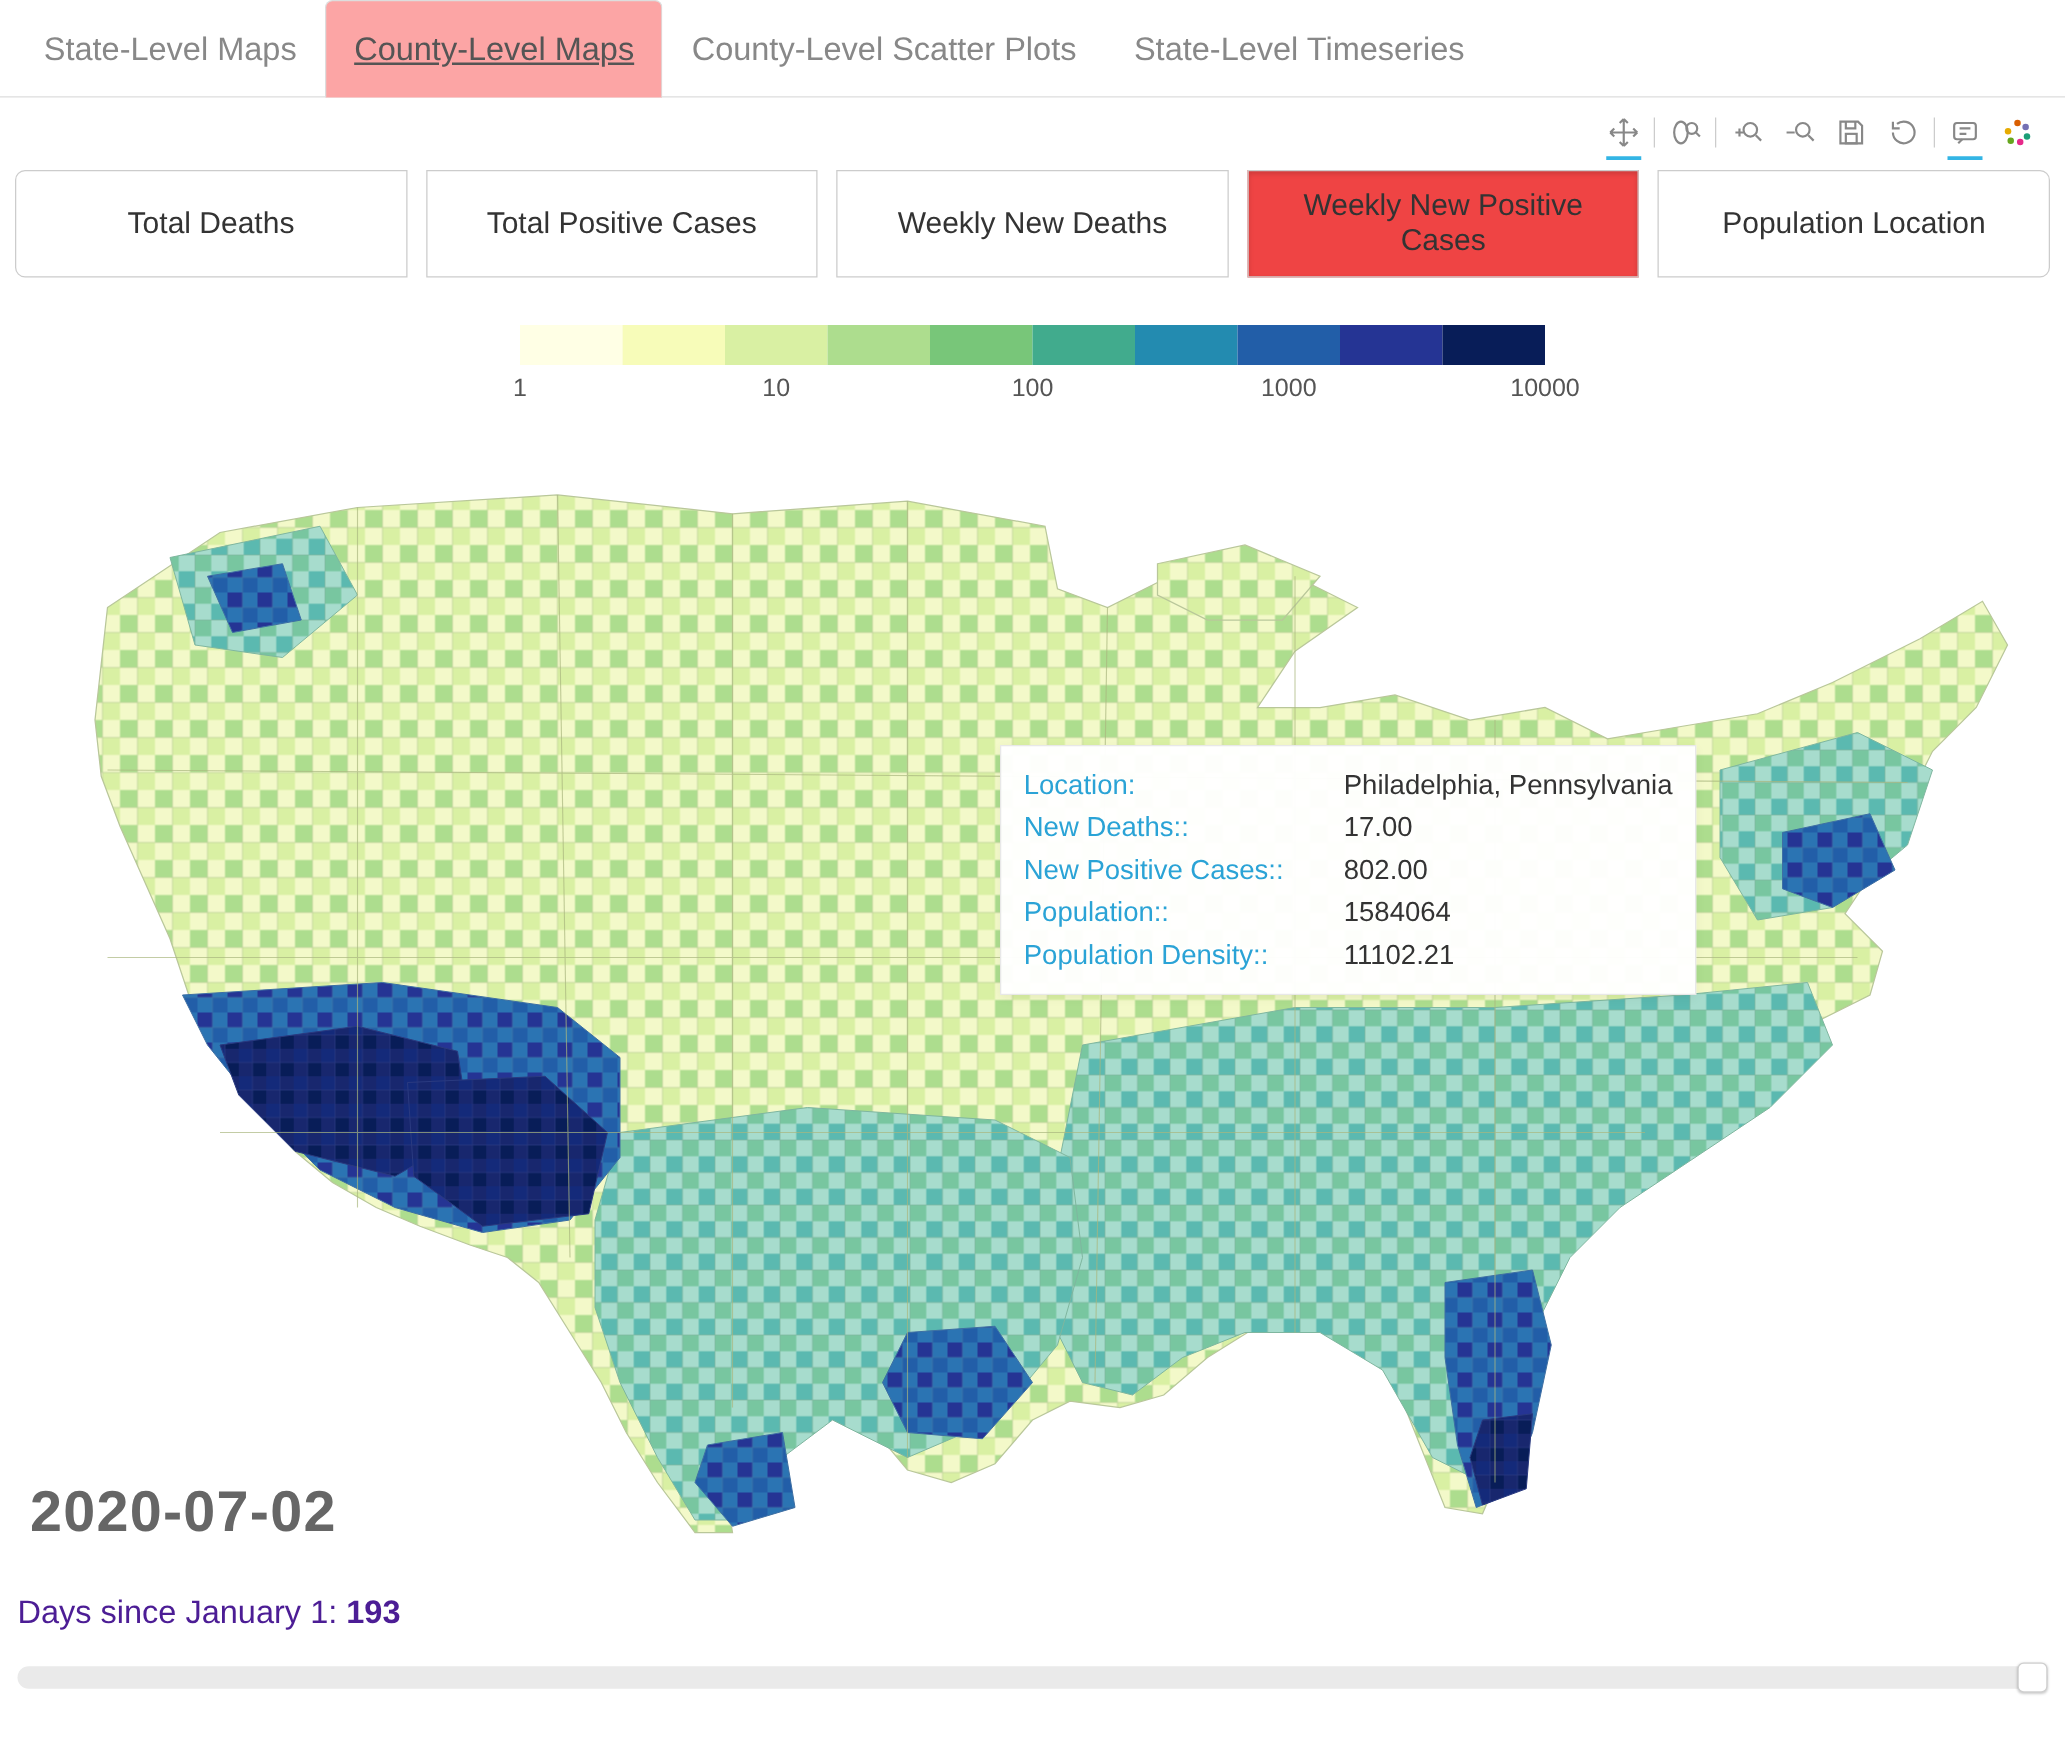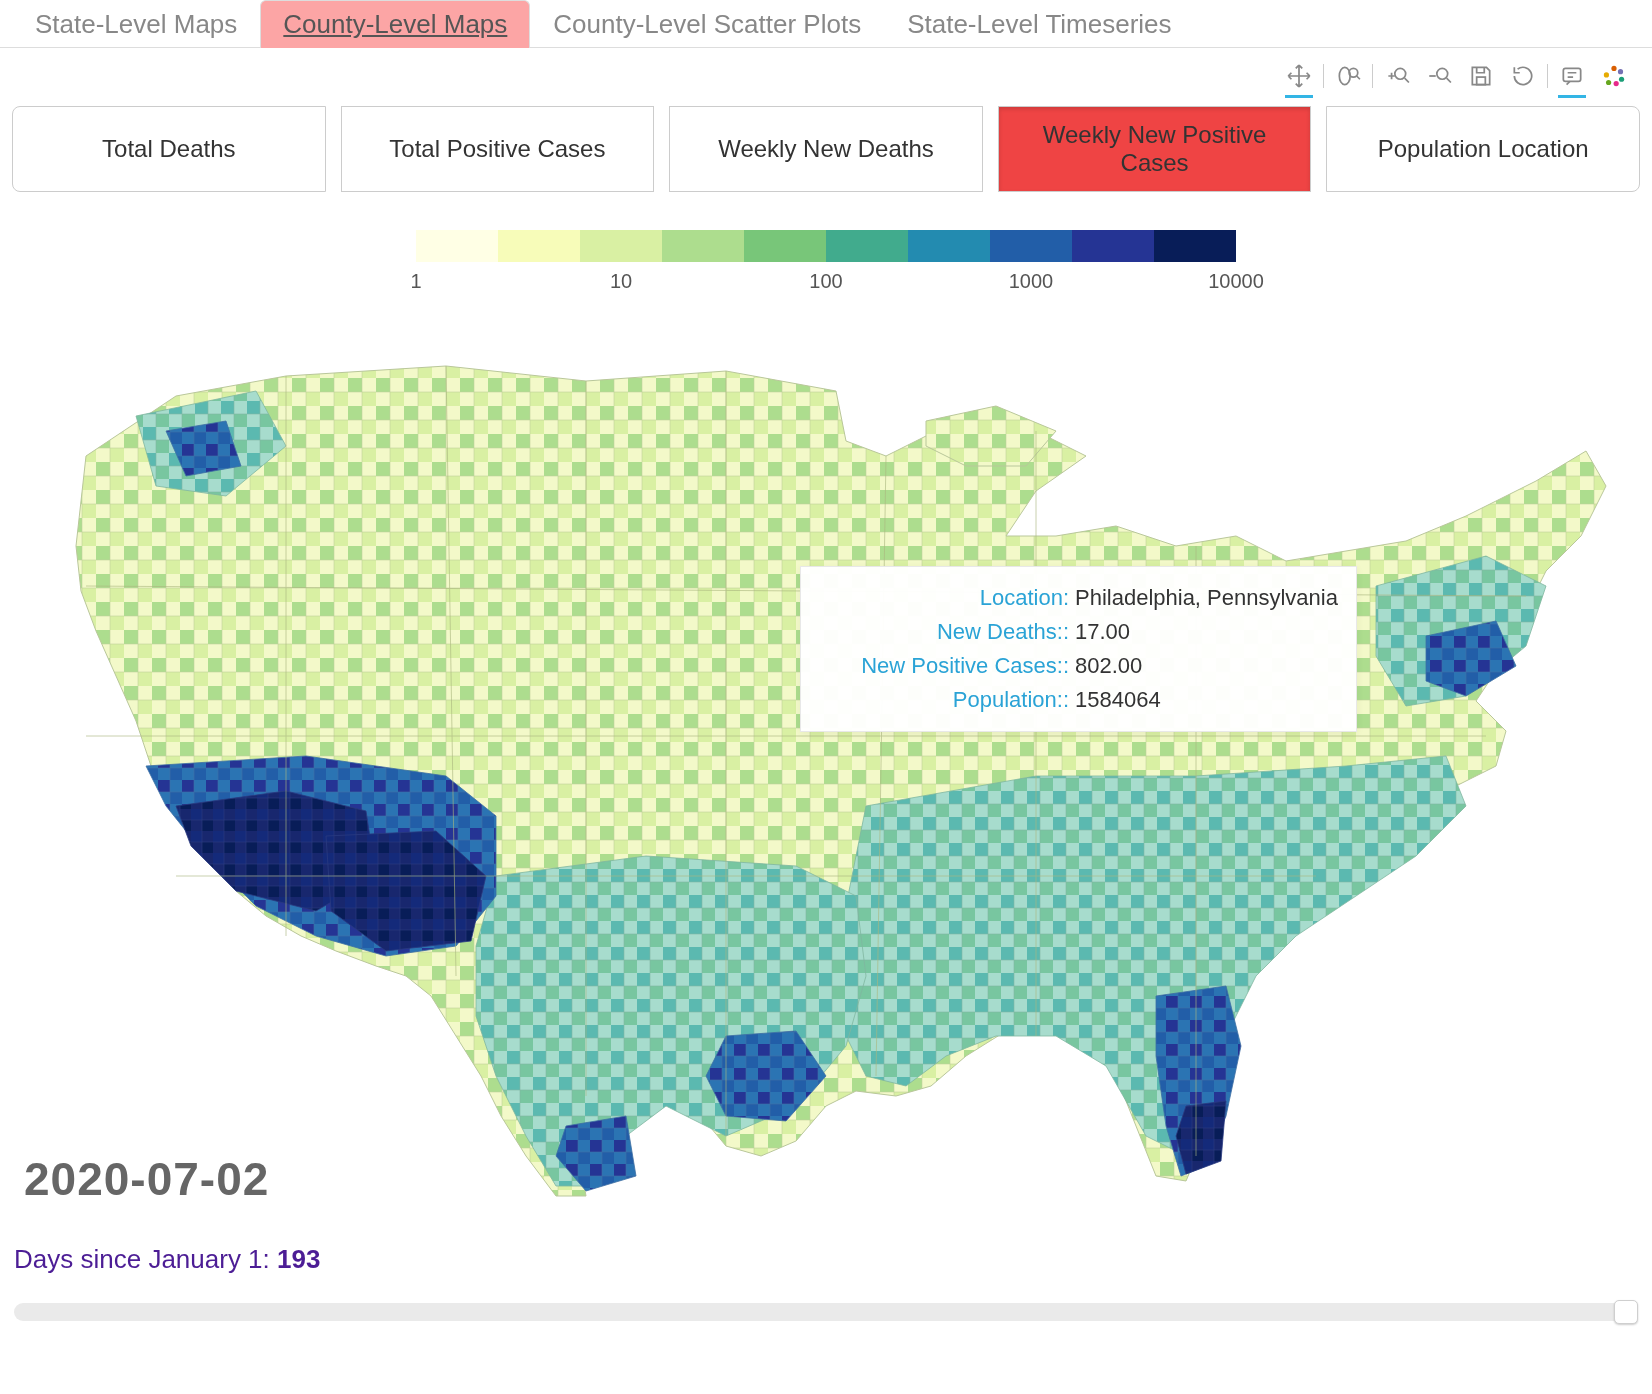--- a/index.html
+++ b/index.html
@@ -13,21 +13,21 @@
 
   
   .nav-tabs {
     display: flex;
     border-bottom: 1px solid #ddd;
     padding: 0 12px;
     margin: 0;
     list-style: none;
   }
   .nav-tabs .tab {
-    padding: 8px 22px;
+    padding: 23px 22px;
     font-size: 26px;
     color: #888;
     cursor: pointer;
     border: 1px solid transparent;
     border-bottom: none;
     margin-bottom: -1px;
     border-top-left-radius: 6px;
     border-top-right-radius: 6px;
   }
   .nav-tabs .tab.active {
@@ -153,21 +153,21 @@
     top: 230px;
     left: 780px;
     background: rgba(255,255,255,0.97);
     border: 1px solid #e8e8e8;
     box-shadow: 0 2px 8px rgba(0,0,0,0.06);
     padding: 14px 18px;
     font-size: 22px;
     min-width: 520px;
   }
   .tooltip .row { display: flex; justify-content: flex-start; gap: 6px; padding: 4px 0; }
-  .tooltip .k { color: #2aa3d6; text-align: right; min-width: 250px; }
+  .tooltip .k { color: #2aa3d6; min-width: 250px; }
   .tooltip .v { color: #333; }
 
   
   .slider-wrap {
     padding: 18px 14px 30px;
   }
   .slider-label { font-size: 26px; color: #4c1d95; margin-bottom: 28px; }
   .slider-label b { font-weight: 700; }
   .slider {
     position: relative;
@@ -410,20 +410,24 @@
       <span class="v">17.00</span>
     </div>
     <div class="row">
       <span class="k">New Positive Cases::</span>
       <span class="v">802.00</span>
     </div>
     <div class="row">
       <span class="k">Population::</span>
       <span class="v">1584064</span>
     </div>
+    <div class="row">
+      <span class="k">Population Density::</span>
+      <span class="v">11102.21</span>
+    </div>
   </div>
 
   <div class="date-label">2020-07-02</div>
 </div>
 
 <div class="slider-wrap">
   <div class="slider-label">
     <span>Days since January 1: </span><b>193</b>
   </div>
   <div class="slider">

